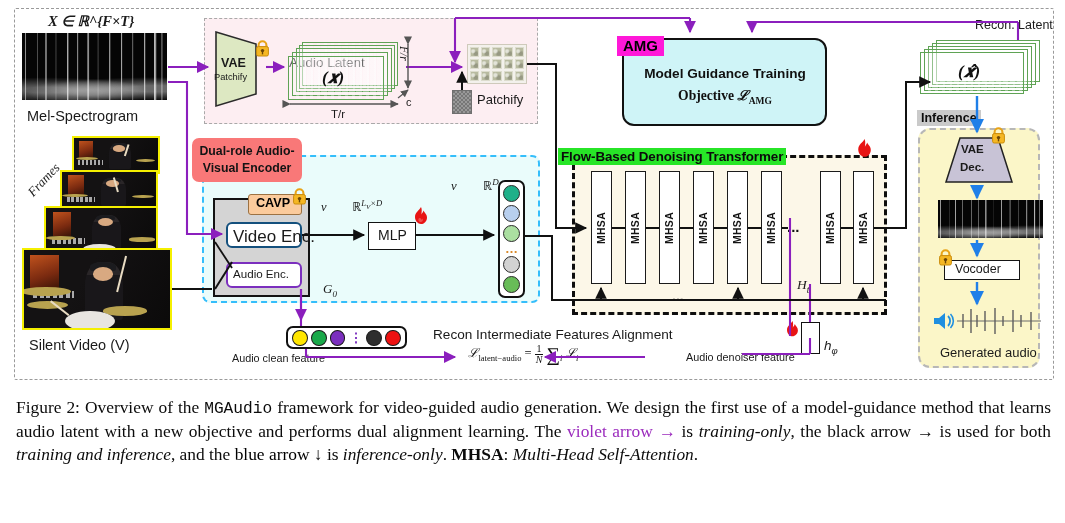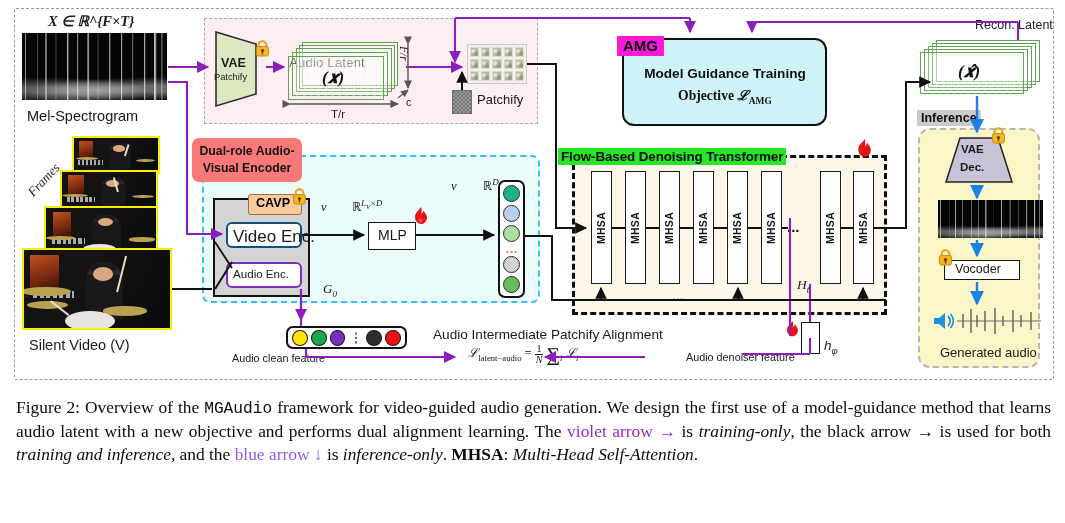--- a/index.html
+++ b/index.html
@@ -88,21 +88,21 @@
   
   #caption {
     position:absolute; left:16px; top:396px; width:1035px;
     font-family:"Liberation Serif", serif; font-size:17.4px; line-height:1.30;
     color:#0b0b0b; text-align:justify; text-justify:inter-word;
   }
   #caption .mono { font-family:"Liberation Mono", monospace; font-size:16.2px; }
   #caption i { font-style:italic; }
   #caption b { font-weight:bold; }
   .violet-t { color:#9b2bbd; }
-  .blue-t { color:#8b5cf6; }
+  .blue-t { color:#000000; }
 
   .tokcol {
     border:2px solid #111; border-radius:7px; background:#fff;
     display:flex; flex-direction:column; align-items:center;
     justify-content:space-between; padding:3px 0;
   }
   .tok { width:17px;height:17px;border-radius:50%;border:1.3px solid #2b2b2b; }
 
   .cleanrow {
     border:2px solid #111; border-radius:7px; background:#fff;
@@ -409,21 +409,21 @@
 
   <div class="cleanrow abs" style="left:286px;top:326px;width:121px;height:23px;">
     <div class="cdot" style="background:#ffe600;"></div>
     <div class="cdot" style="background:#1aa94a;"></div>
     <div class="cdot" style="background:#7b2fbe;"></div>
     <div style="color:#7b2fbe;font-size:13px;font-weight:bold;padding:0 1px;">⋮</div>
     <div class="cdot" style="background:#2e2e2e;"></div>
     <div class="cdot" style="background:#ee1111;"></div>
   </div>
   <div class="abs lbl" style="left:232px;top:352px;font-size:10.8px;">Audio clean feature</div>
-  <div class="abs lbl" style="left:433px;top:327px;font-size:13.6px;">Audio Intermediate Patchify Alignment</div>
+  <div class="abs lbl" style="left:433px;top:327px;font-size:13.6px;">Recon Intermediate Features Alignment</div>
   <div class="abs" style="left:468px;top:344px;font-size:12.5px;font-family:'Liberation Serif',serif;color:#101010;">
     <i>ℒ</i><sub style="font-size:8.6px;">latent−audio</sub> =
     <span style="display:inline-block;vertical-align:middle;text-align:center;font-size:10px;line-height:1;">
       <span style="display:block;border-bottom:1px solid #111;padding:0 1px;">1</span>
       <span style="display:block;padding:0 1px;"><i>N</i></span>
     </span>
     <span style="font-size:19px;vertical-align:-4px;">∑</span><sub style="font-size:8.6px;"><i>i</i></sub>
     <i>ℒ</i><sub style="font-size:8.6px;"><i>i</i></sub>
   </div>
   <div class="abs lbl" style="left:686px;top:351px;font-size:10.8px;">Audio denoiser feature</div>

